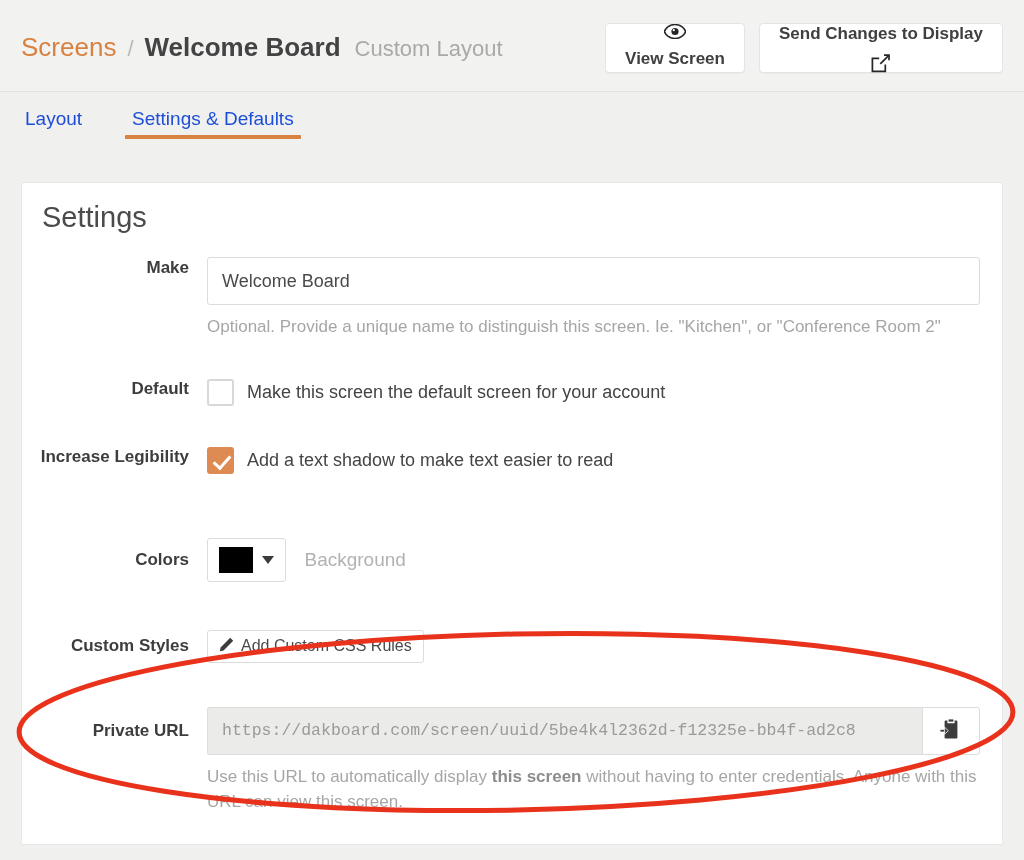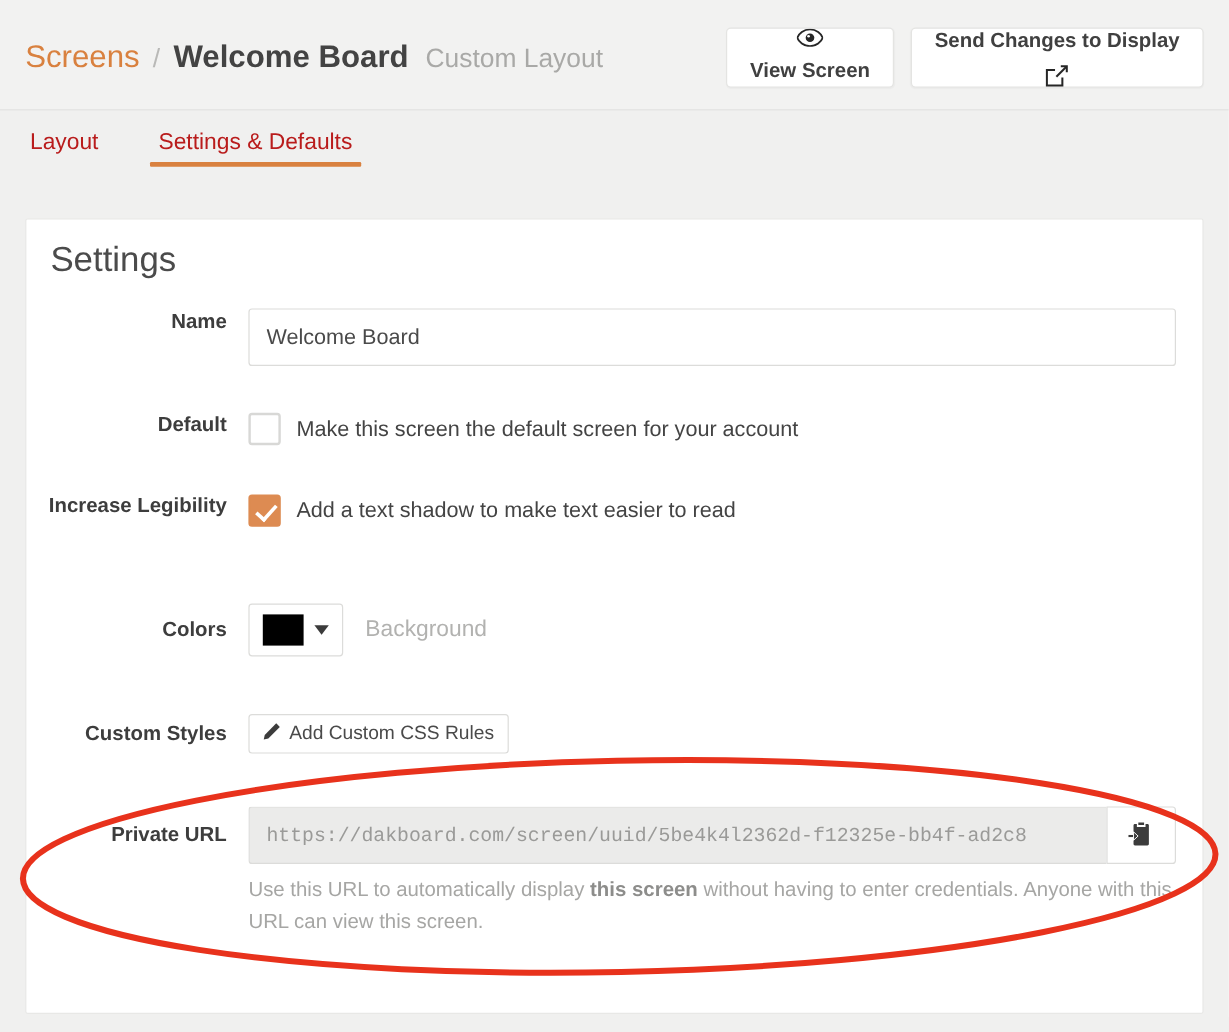--- a/index.html
+++ b/index.html
@@ -85,21 +85,21 @@
     position: relative;
     height: 62px;
     padding-left: 21px;
     display: flex;
     align-items: flex-start;
     gap: 42px;
   }
   .tab {
     position: relative;
     font-size: 19px;
-    color: #b91c1c;
+    color: #1d4ed8;
     padding: 16px 4px 12px 4px;
     cursor: pointer;
     white-space: nowrap;
   }
   .tab.active::after {
     content: "";
     position: absolute;
     left: -3px; right: -3px;
     bottom: 3px;
     height: 4px;
@@ -319,23 +319,24 @@
   </div>
 </div>
 
 <div class="card">
 
   <div class="card-title">Settings</div>
 
   <div class="form">
 
     <div class="row" style="margin-bottom:10px;">
-      <div class="row-label">Name</div>
+      <div class="row-label">Make</div>
       <div class="row-field">
         <input class="text-input" type="text" value="Welcome Board" style="">
+        <div class="helper">Optional. Provide a unique name to distinguish this screen. Ie. "Kitchen", or "Conference Room 2"</div>
       </div>
     </div>
 
     <div class="row" style="margin-top:38px;">
       <div class="row-label">Default</div>
       <div class="row-field">
         <div class="cbrow">
           <div class="cbox"></div>
           <div class="cblabel">Make this screen the default screen for your account</div>
         </div>

